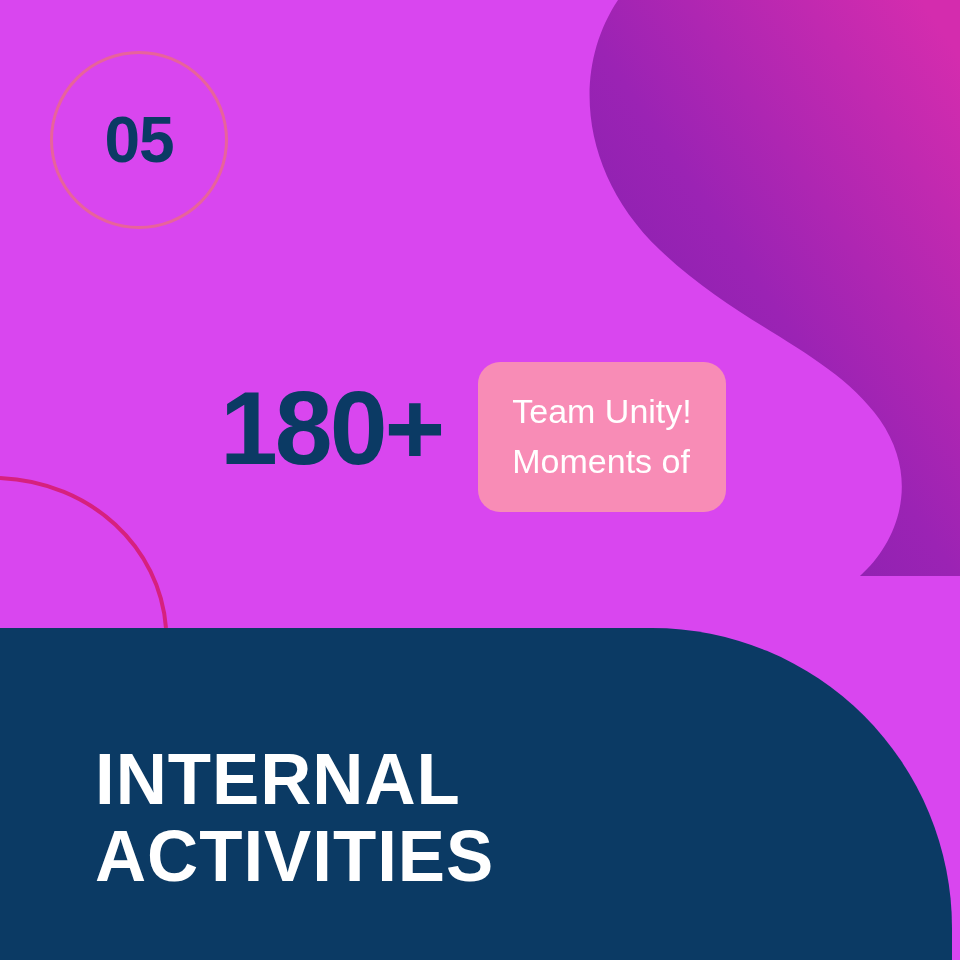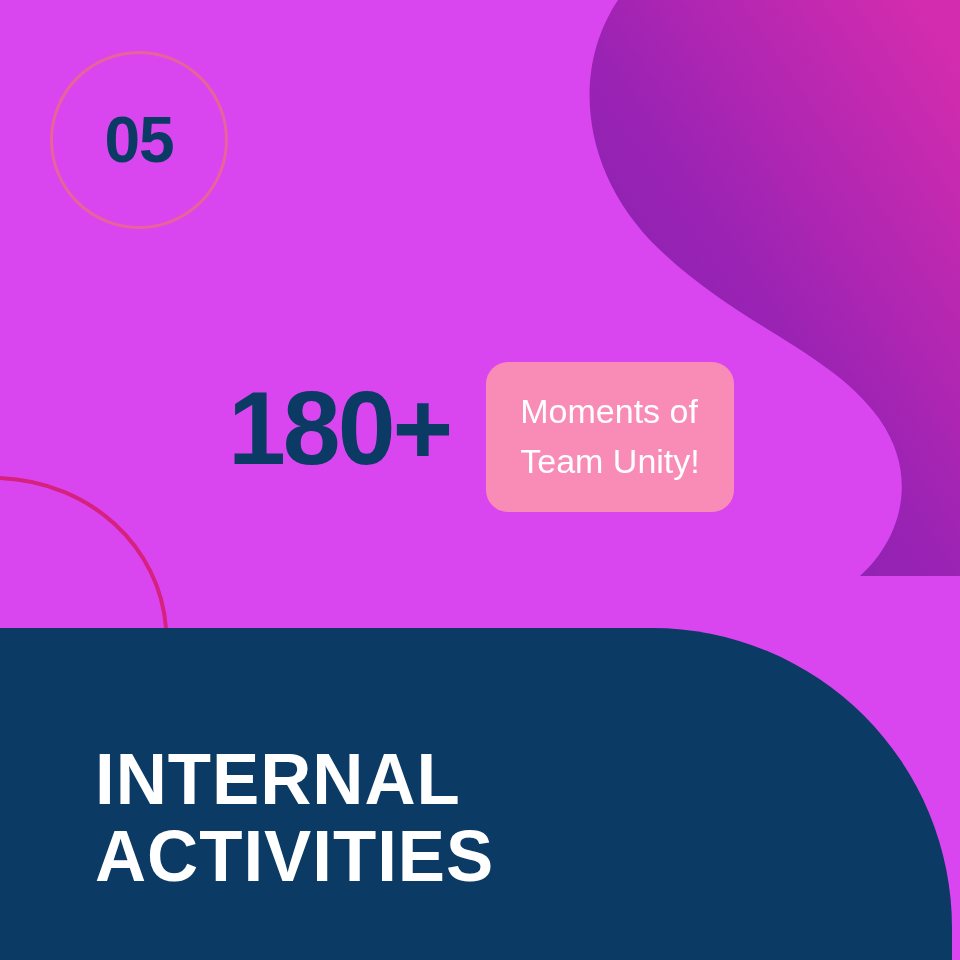--- a/index.html
+++ b/index.html
@@ -49,21 +49,21 @@
     justify-content: center;
     font-size: 64px;
     font-weight: bold;
     letter-spacing: -1px;
     color: #0B3A64;
   }
 
   
   .stat-row {
     position: absolute;
-    left: 228px;
+    left: 220px;
     top: 362px;
     display: flex;
     align-items: flex-start;
   }
   .stat-number {
     font-size: 104px;
     line-height: 104px;
     font-weight: bold;
     color: #0B3A64;
     letter-spacing: -3px;
@@ -133,22 +133,22 @@
   <svg class="blob-layer" viewBox="0 0 960 960" width="960" height="960" xmlns="http://www.w3.org/2000/svg">
     <path d="M 0 478 C 92 482, 160 548, 166 628" fill="none" stroke="#D6217E" stroke-width="4"></path>
   </svg>
 
   <div class="badge-circle"></div>
   <div class="badge-number">05</div>
 
   <div class="stat-row">
     <div class="stat-number">180+</div>
     <div class="stat-pill">
+      <div class="stat-pill-line">Team Unity!</div>
       <div class="stat-pill-line">Moments of</div>
-      <div class="stat-pill-line">Team Unity!</div>
     </div>
   </div>
 
   <div class="footer-panel"></div>
   <div class="footer-title">
     <span class="footer-title-line">INTERNAL</span>
     <span class="footer-title-line">ACTIVITIES</span>
   </div>
 
 </div>

